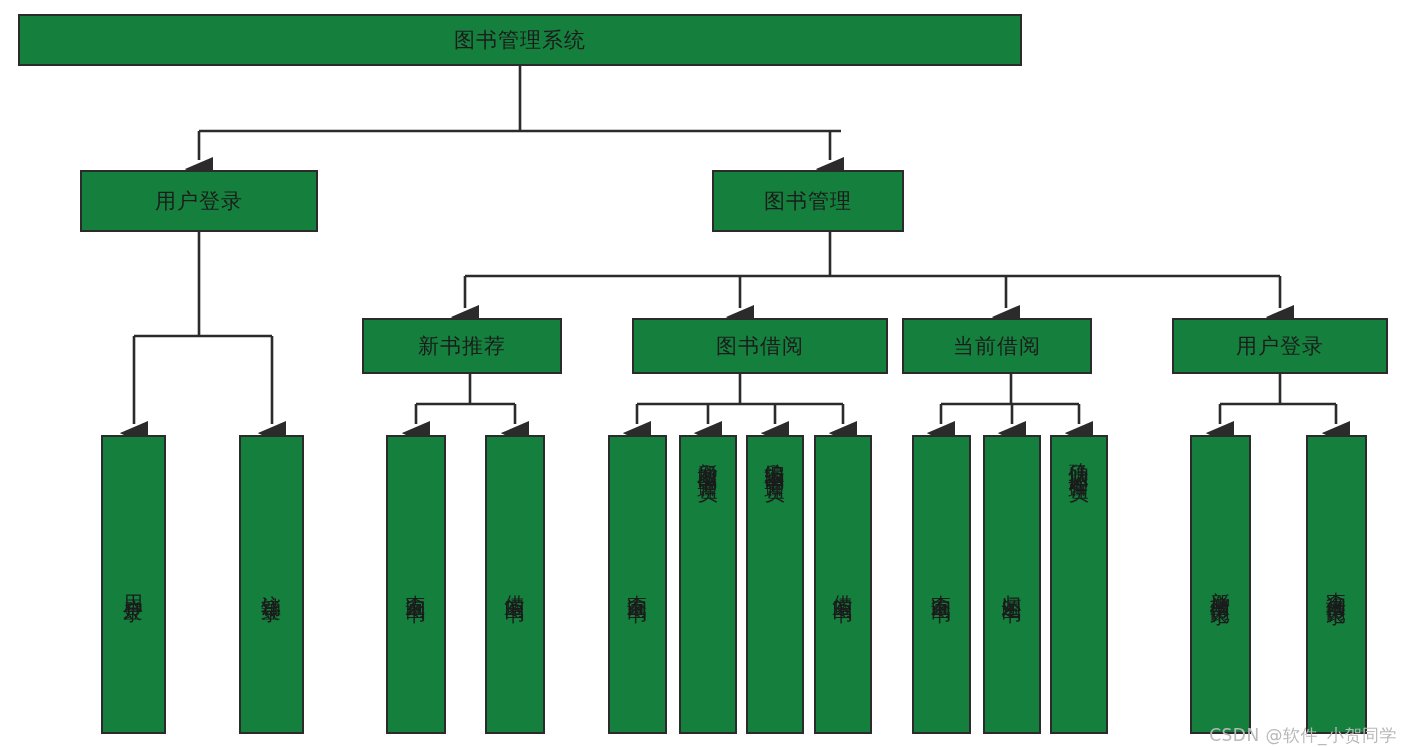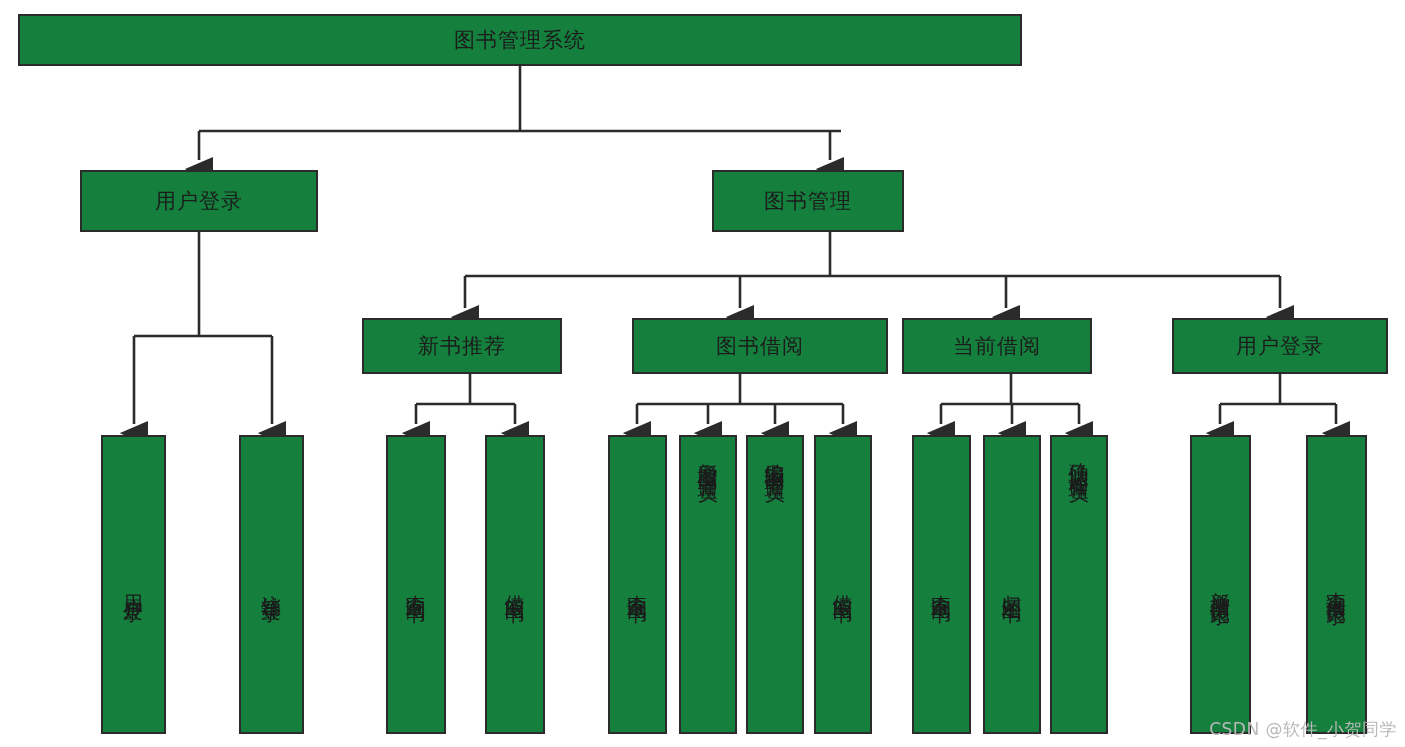--- a/index.html
+++ b/index.html
@@ -59,21 +59,21 @@
     max-height:284px;
   }
   
   .leaf.center{
     align-items:center;
     padding-top:0;
   }
   #watermark{
     position:absolute;
     right:8px;
-    bottom:6px;
+    bottom:0;
     font-size:17px;
     color:#b9b9b9;
     letter-spacing:0.5px;
     z-index:3;
     white-space:nowrap;
   }
 </style>
 </head>
 <body>
 

